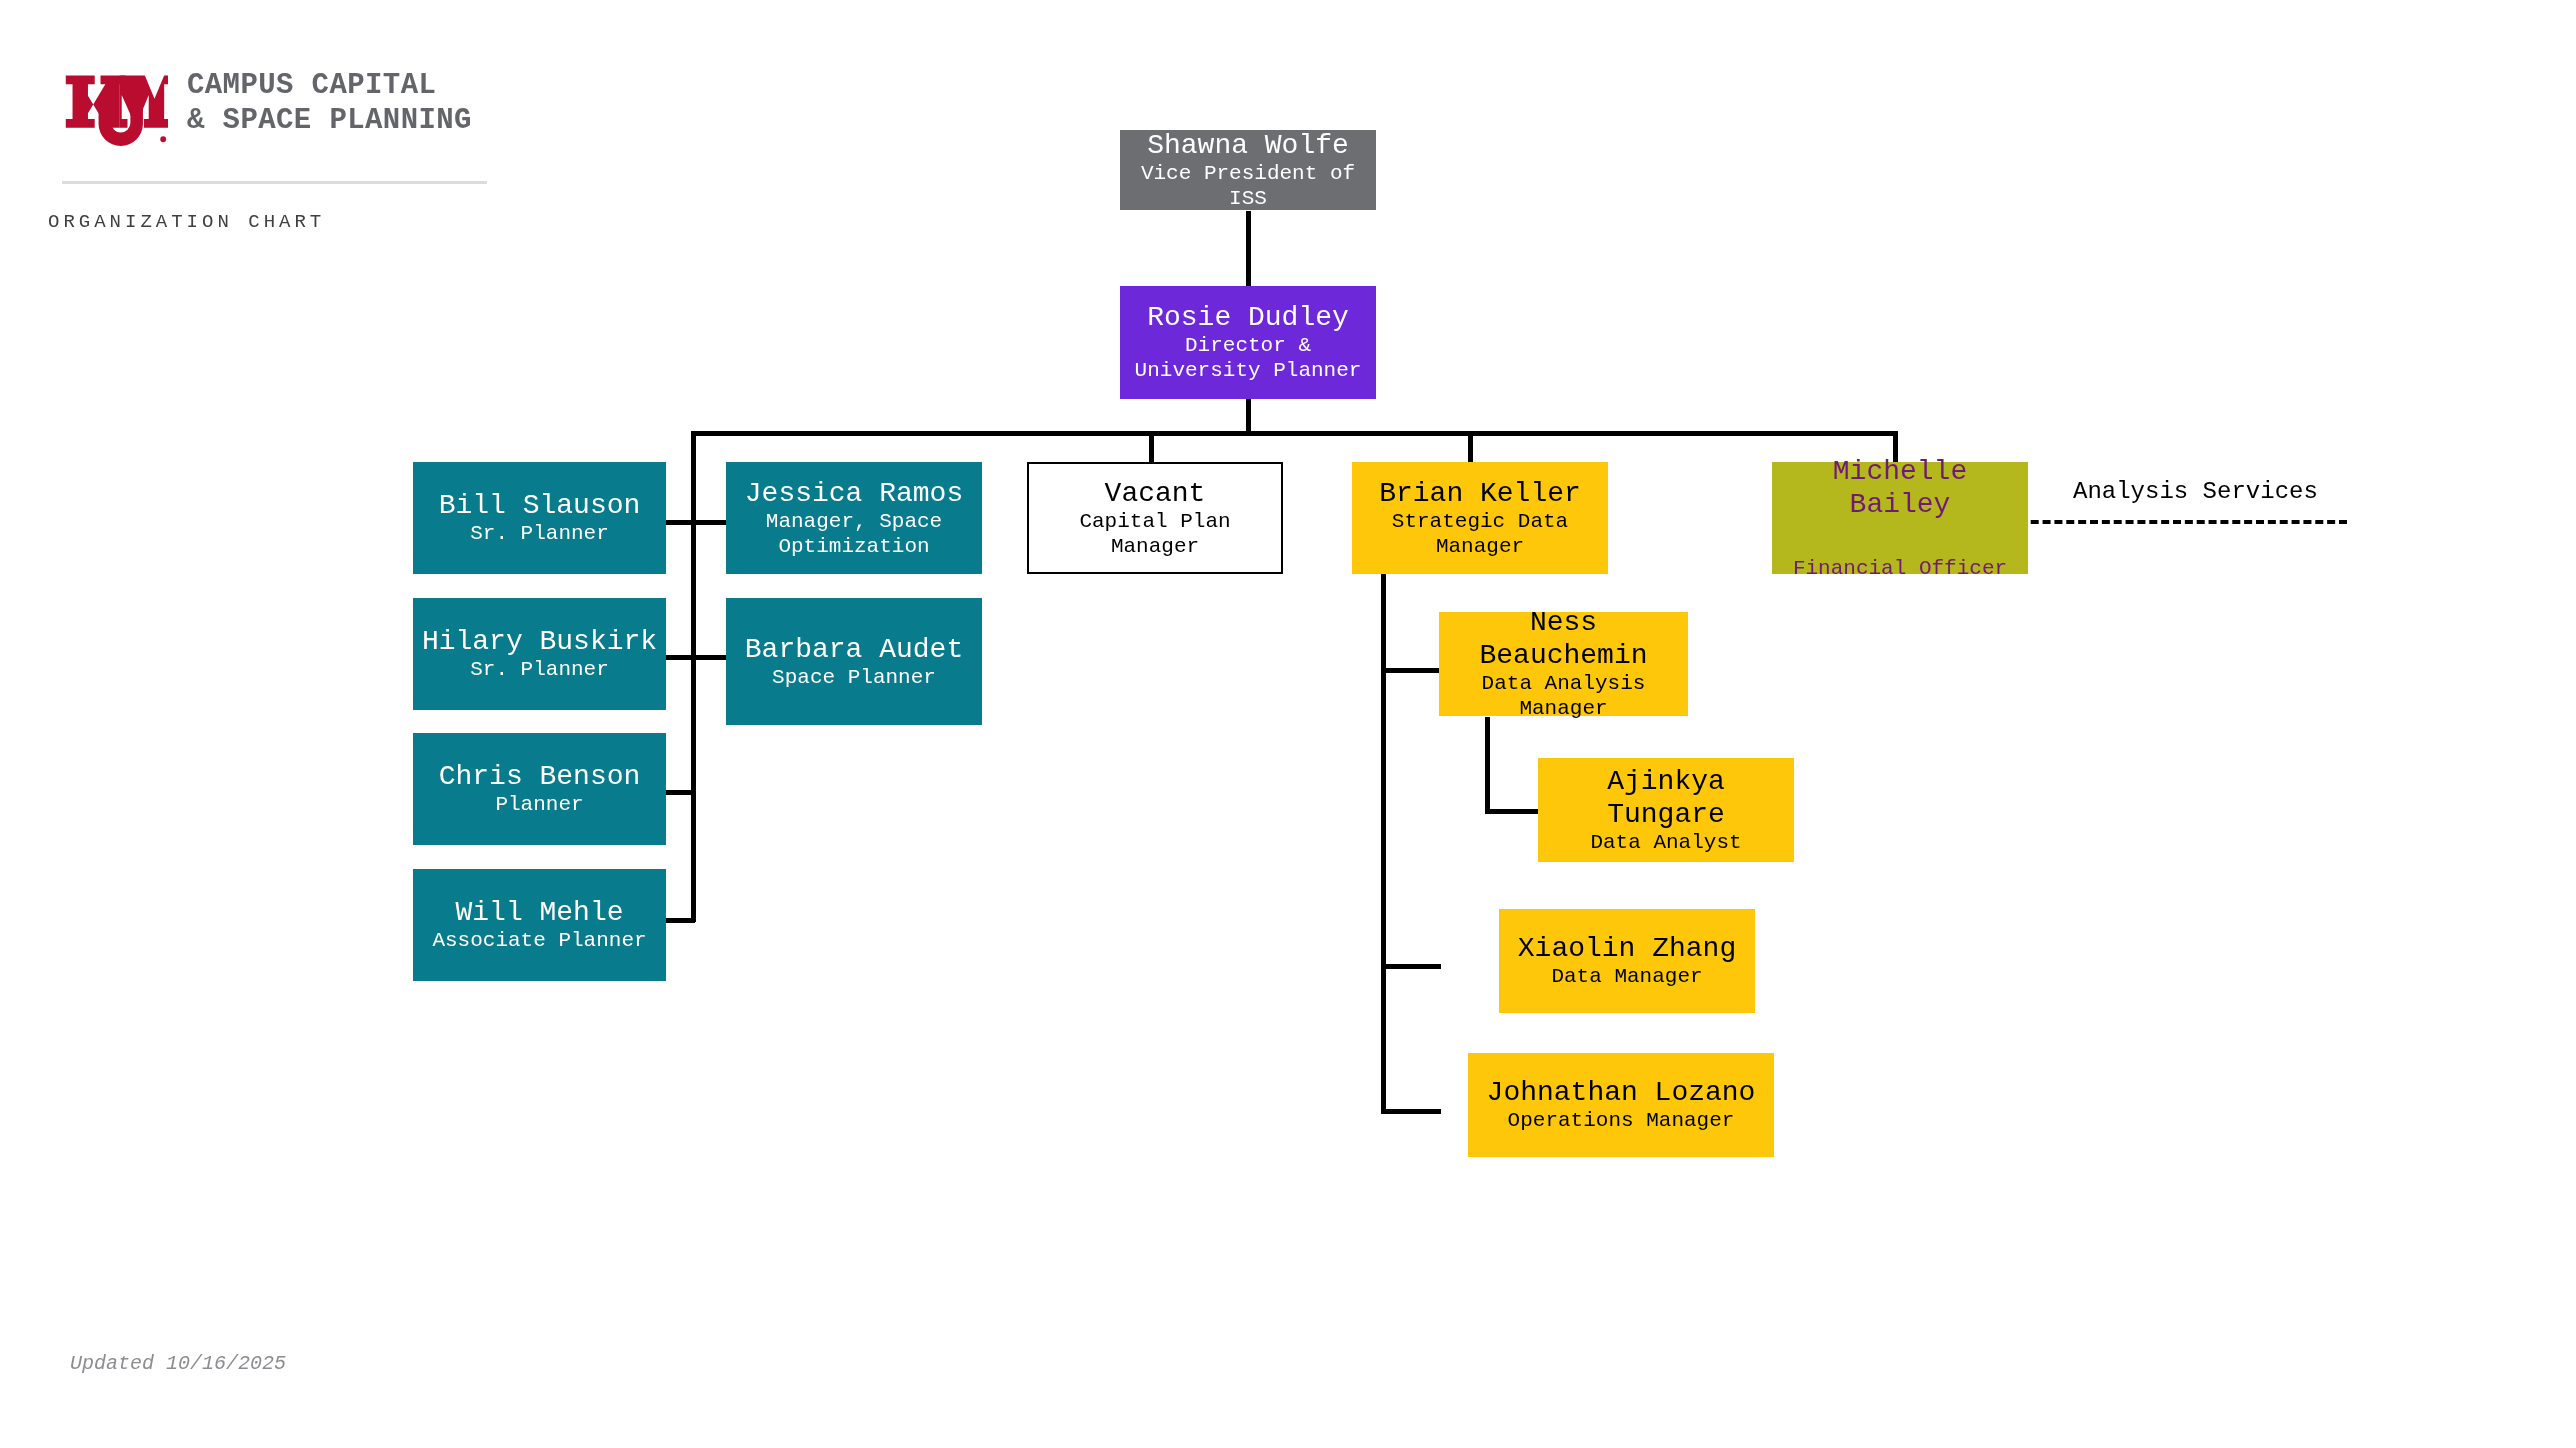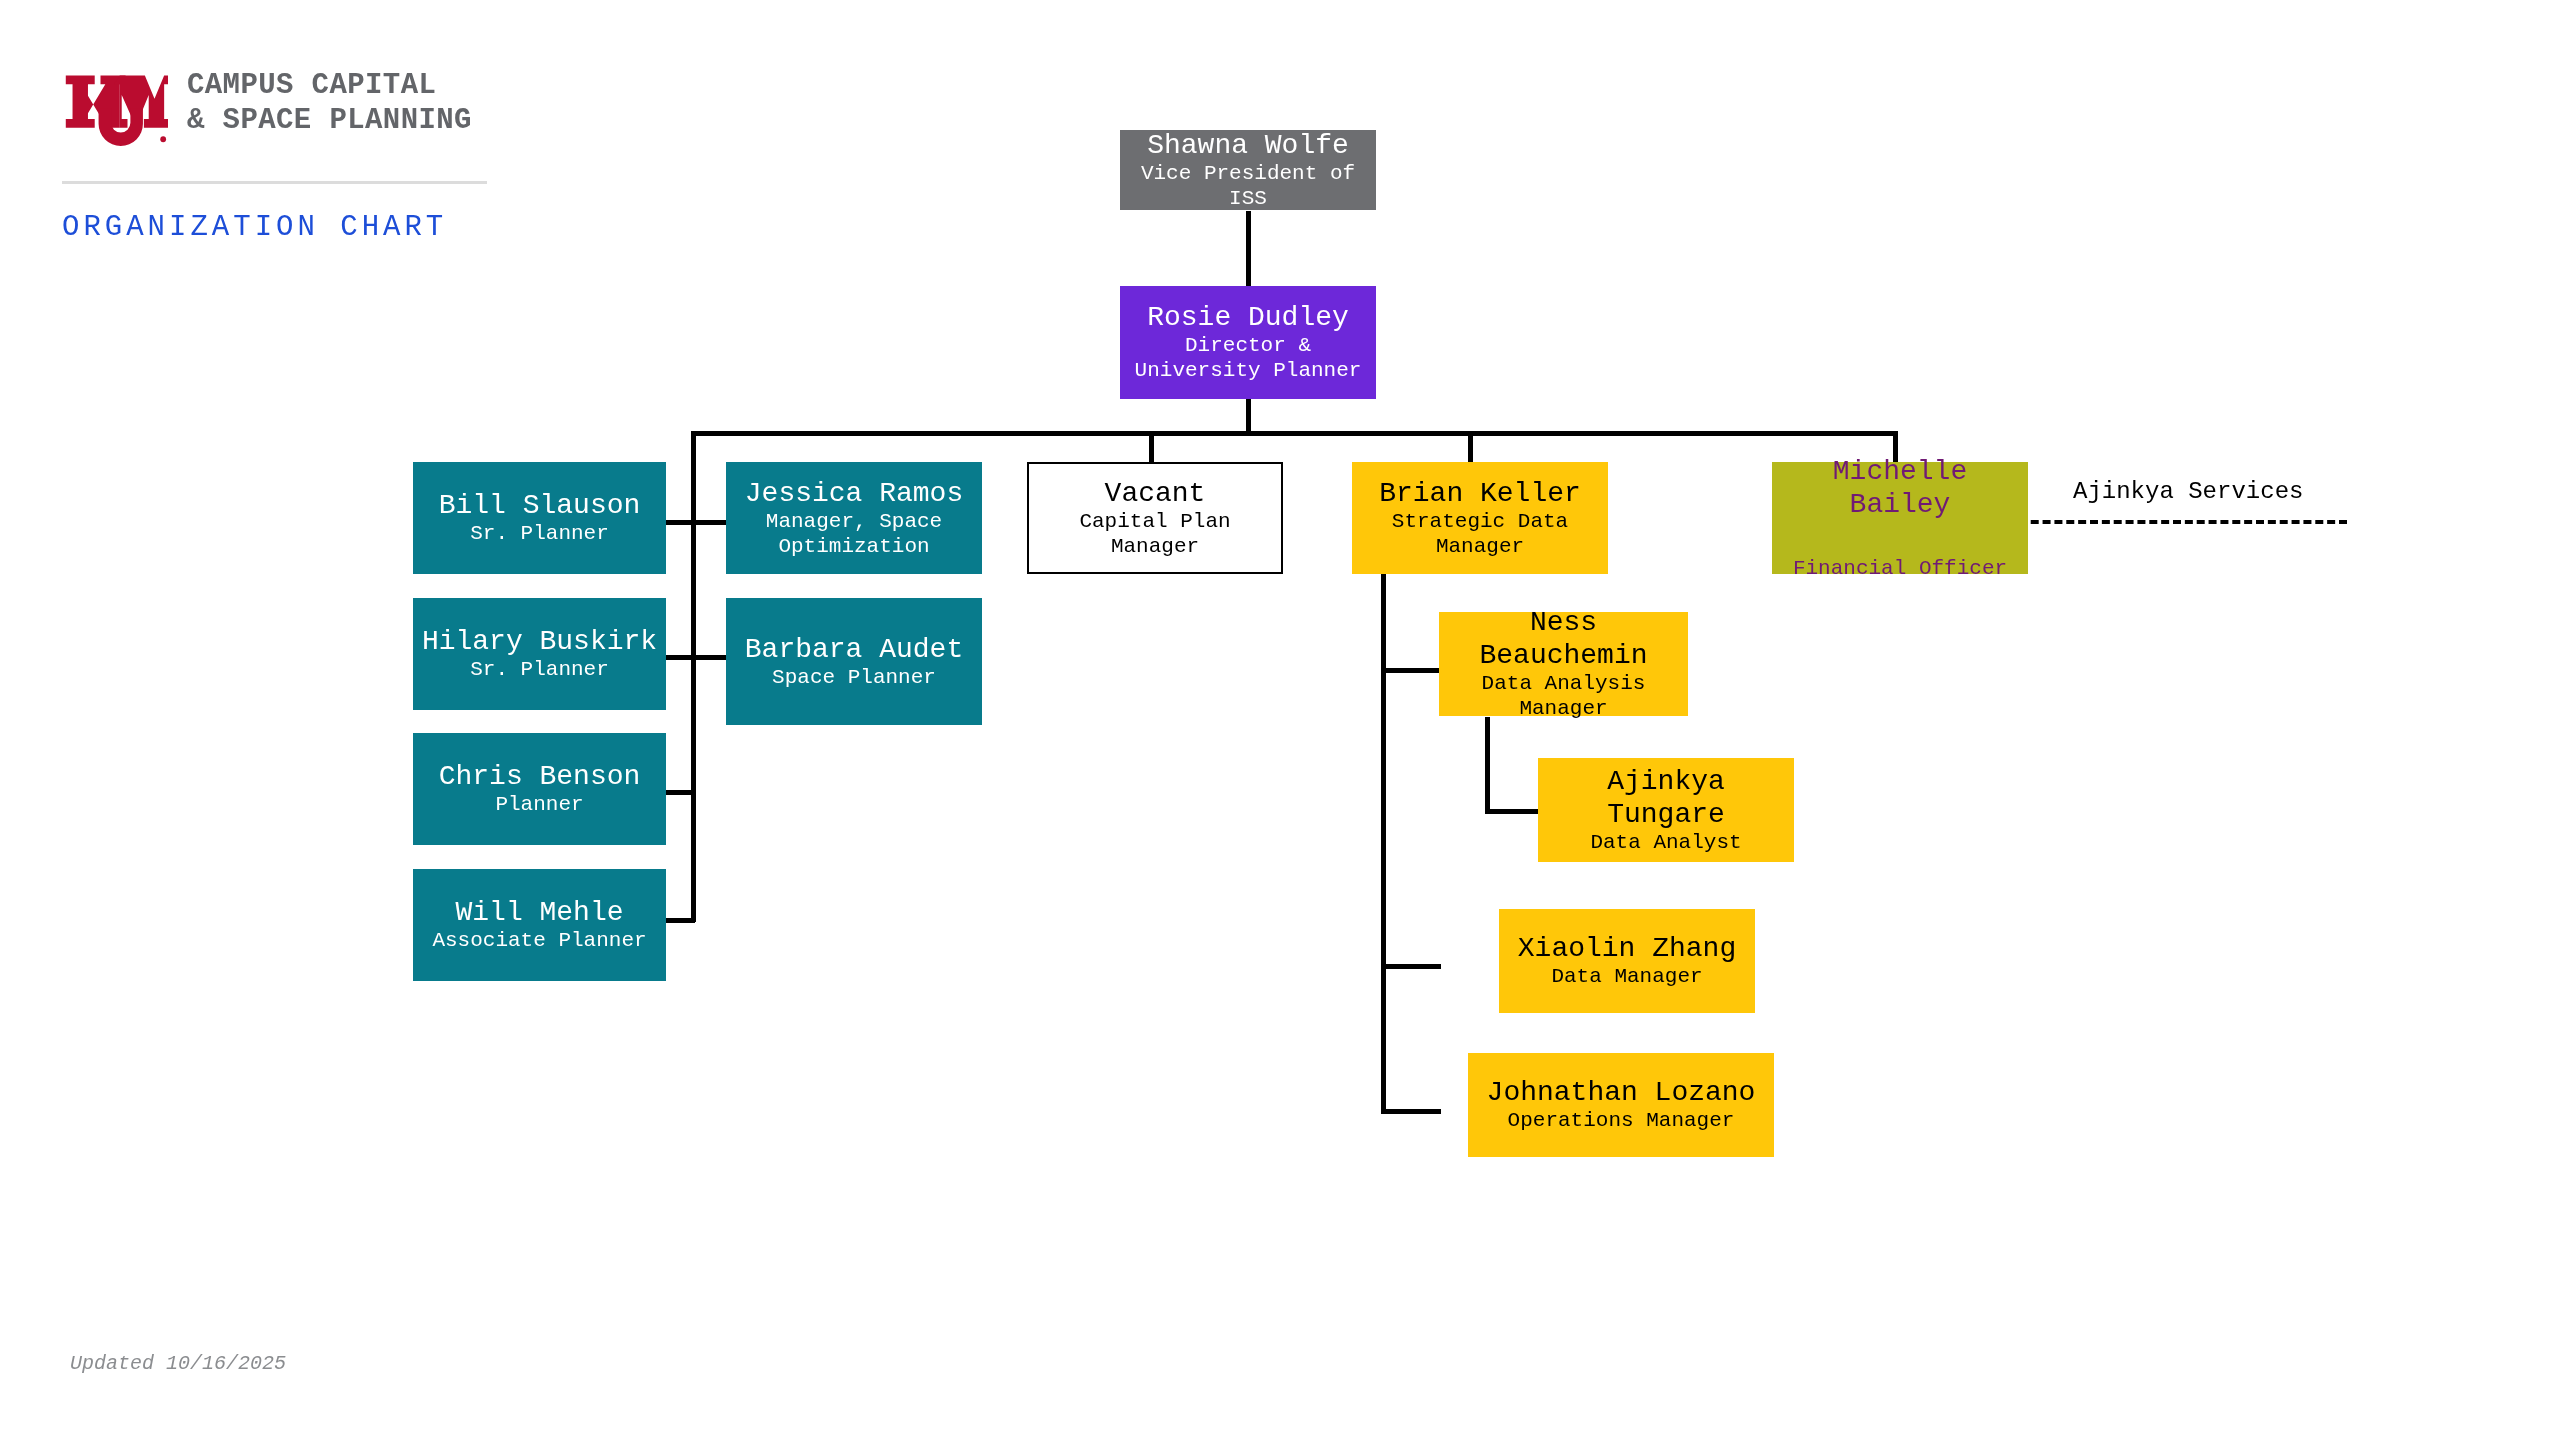--- a/index.html
+++ b/index.html
@@ -45,25 +45,25 @@
   #brand-rule {
     position: absolute;
     left: 62px;
     top: 181px;
     width: 425px;
     height: 2.9px;
     background: #dcdcdc;
   }
   #page-title {
     position: absolute;
-    left: 62px;
+    left: 48px;
     top: 211px;
-    font-size: 29px;
+    font-size: 19px;
     letter-spacing: 4px;
-    color: #1d4ed8;
+    color: #404040;
     white-space: nowrap;
   }
 
   #footer-note {
     position: absolute;
     left: 70px;
     top: 1352px;
     font-size: 20px;
     font-style: italic;
     color: #8b8d90;
@@ -164,21 +164,21 @@
 
   <div class="ln" style="left:1381px; top:572px; width:4.8px; height:541px;"></div>
   <div class="ln" style="left:1381px; top:668px; width:60px; height:4.8px;"></div>
   <div class="ln" style="left:1381px; top:964px; width:60px; height:4.8px;"></div>
   <div class="ln" style="left:1381px; top:1109px; width:60px; height:4.8px;"></div>
 
   <div class="ln" style="left:1485px; top:717px; width:4.8px; height:97px;"></div>
   <div class="ln" style="left:1485px; top:809px; width:55px; height:4.8px;"></div>
 
   <div class="ln-dash" style="left:2007px; top:520px; width:340px;"></div>
-  <div class="free-label" style="left:2073px; top:478px;">Ajinkya Services</div>
+  <div class="free-label" style="left:2073px; top:478px;">Analysis Services</div>
 
   <div class="node n-gray" style="left:1120px; top:130px; width:256px; height:80px;">
     <span class="nm">Shawna Wolfe</span>
     <span class="tt">Vice President of ISS</span>
   </div>
 
   <div class="node n-red" style="left:1120px; top:286px; width:256px; height:113px;">
     <span class="nm">Rosie Dudley</span>
     <span class="tt">Director &amp;
 University Planner</span>

